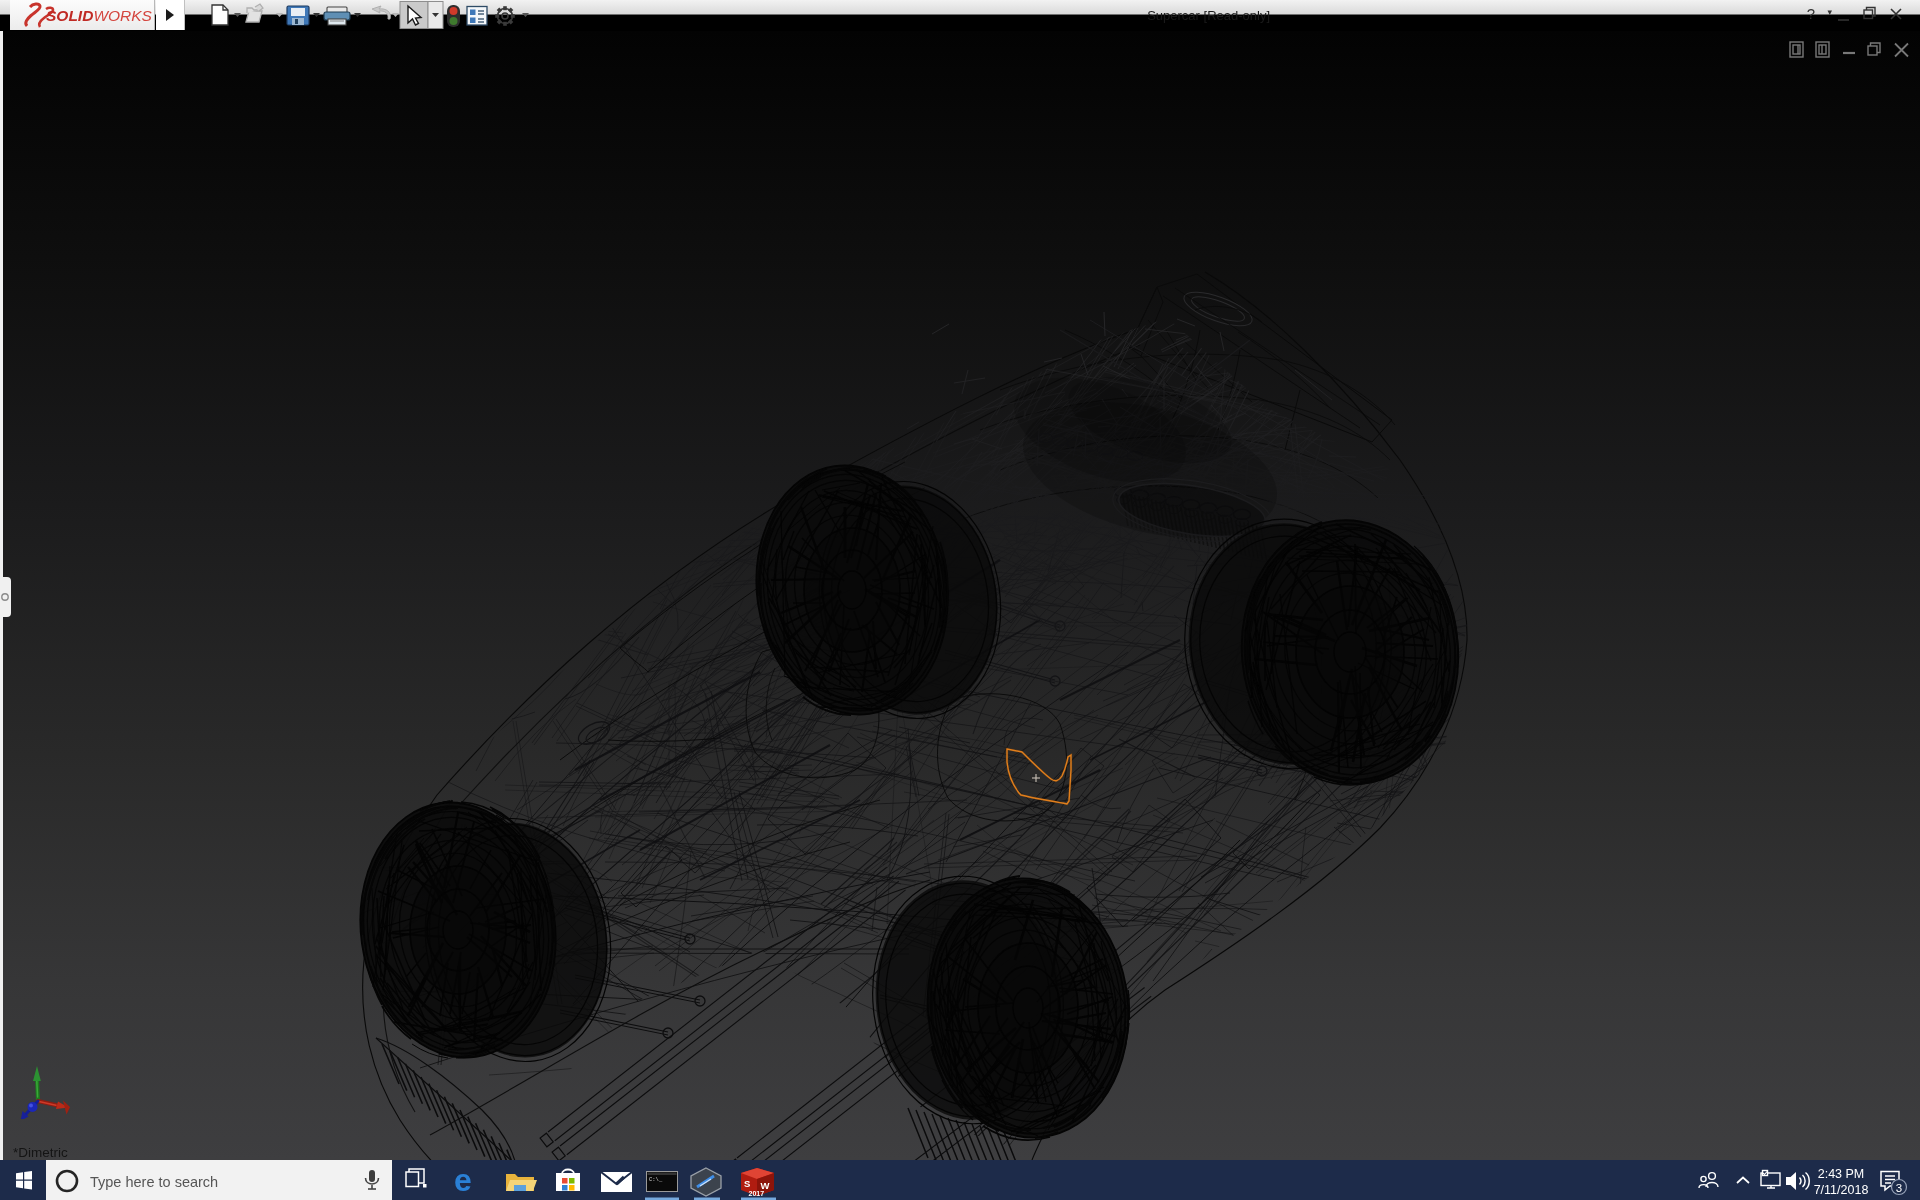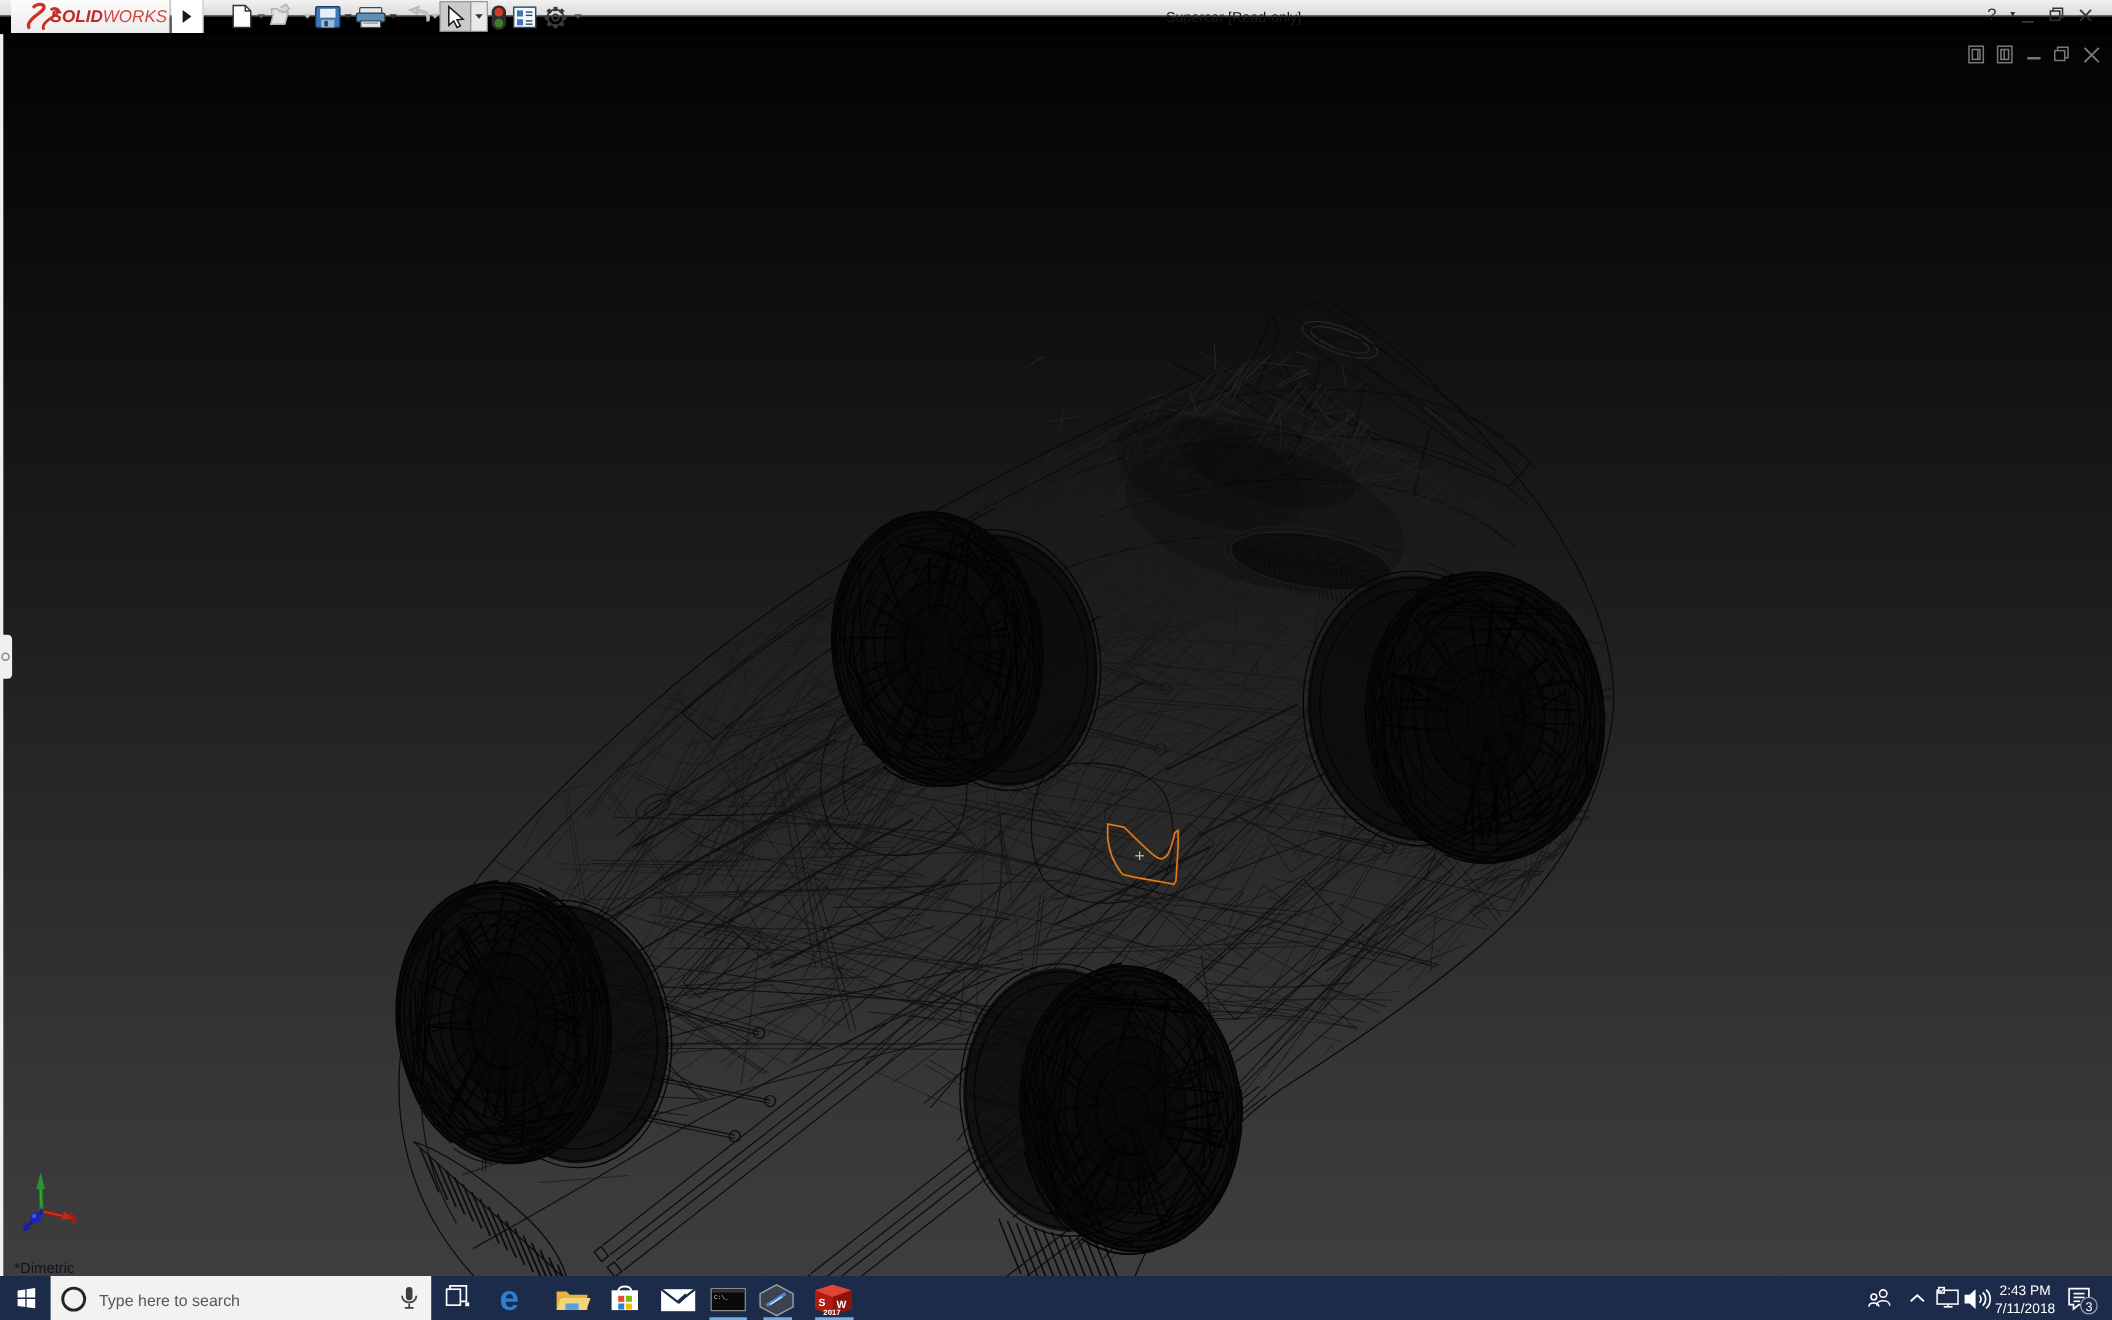--- a/index.html
+++ b/index.html
@@ -7,21 +7,21 @@
   background:linear-gradient(#f2f2f2,#dadada); border-bottom:1px solid #6e6e6e; }
 #logoblock { position:absolute; left:10px; top:0; width:145px; height:30px;
   background:linear-gradient(#fcfcfc,#ececec); border-right:1px solid #b8b8b8; }
 #logoblock svg { position:absolute; left:3px; top:0; }
 #swtext { position:absolute; left:36px; top:7px; font-size:15.5px; font-style:italic;
   color:#d4453e; letter-spacing:0px; }
 #swtext b { color:#c02a24; font-style:italic; }
 #flyout { position:absolute; left:156px; top:0; width:29px; height:30px; background:#fff;
   border-right:1px solid #c0c0c0; text-align:center; padding-top:7px; }
 #tbicons { position:absolute; left:200px; top:0; }
-#doctitle { position:absolute; left:1060px; top:8px; width:210px; text-align:left;
+#doctitle { position:absolute; left:1060px; top:8px; width:210px; text-align:right;
   font-size:13px; color:#1a1a1a; }
 #winbtns { position:absolute; right:0; top:0; height:30px; }
 #winbtns .q { position:absolute; right:105px; top:5px; font-size:15px; color:#333; }
 #winbtns .car { position:absolute; right:88px; top:7px; font-size:9px; color:#333; }
 #winbtns svg { position:absolute; right:-8px; top:0; }
 #viewport { position:absolute; left:0; top:31px; width:1920px; height:1129px;
   background:linear-gradient(#030303 0%, #0e0e0e 20%, #1b1b1c 42%, #292929 64%, #363637 84%, #3e3e40 100%); }
 #scene { position:absolute; left:0; top:0; }
 #winctl { position:absolute; right:-7px; top:8px; }
 #triad { position:absolute; left:2px; top:1008px; }

